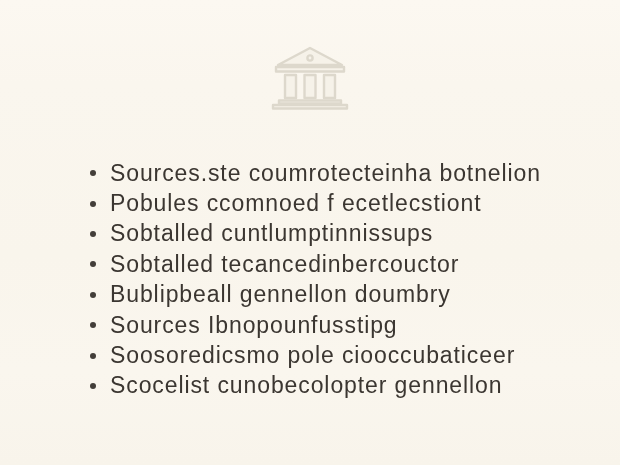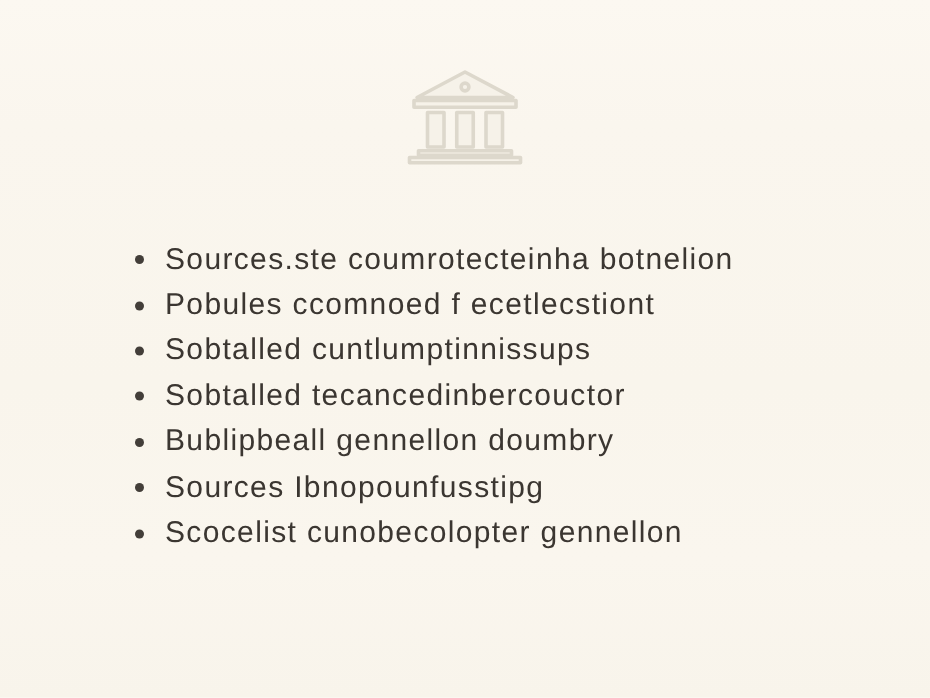--- a/index.html
+++ b/index.html
@@ -52,21 +52,21 @@
   }
   .bullet-dot {
     width: 6px;
     height: 6px;
     border-radius: 50%;
     background: #433e39;
     margin-right: 14px;
     flex: 0 0 auto;
   }
   .bullet-text {
-    font-size: 20px;
+    font-size: 23px;
     letter-spacing: 0.9px;
     color: #3b3631;
     white-space: nowrap;
   }
 </style>
 </head>
 <body>
 
 <div class="page">
 
@@ -111,17 +111,21 @@
     <li class="bullet-item">
       <span class="bullet-dot"></span>
       <span class="bullet-text">Bublipbeall gennellon doumbry</span>
     </li>
     <li class="bullet-item">
       <span class="bullet-dot"></span>
       <span class="bullet-text">Sources Ibnopounfusstipg</span>
     </li>
     <li class="bullet-item">
       <span class="bullet-dot"></span>
+      <span class="bullet-text">Soosoredicsmo pole ciooccubaticeer</span>
+    </li>
+    <li class="bullet-item">
+      <span class="bullet-dot"></span>
       <span class="bullet-text">Scocelist cunobecolopter gennellon</span>
     </li>
   </ul>
 
 </div>
 
 </body></html>

